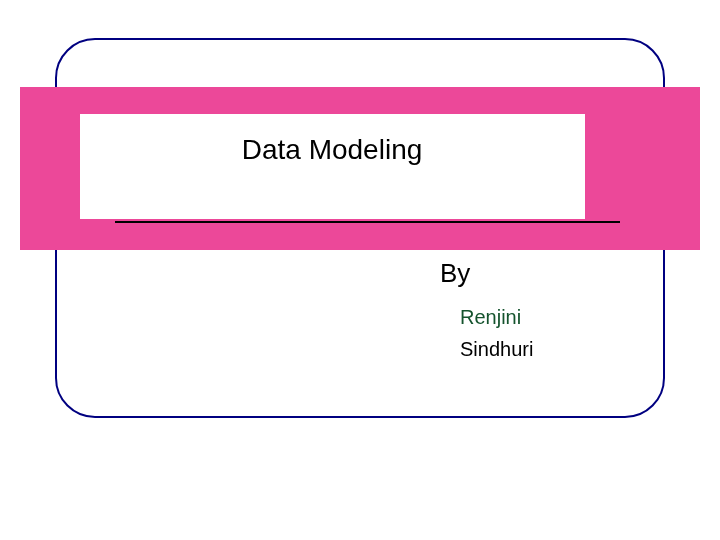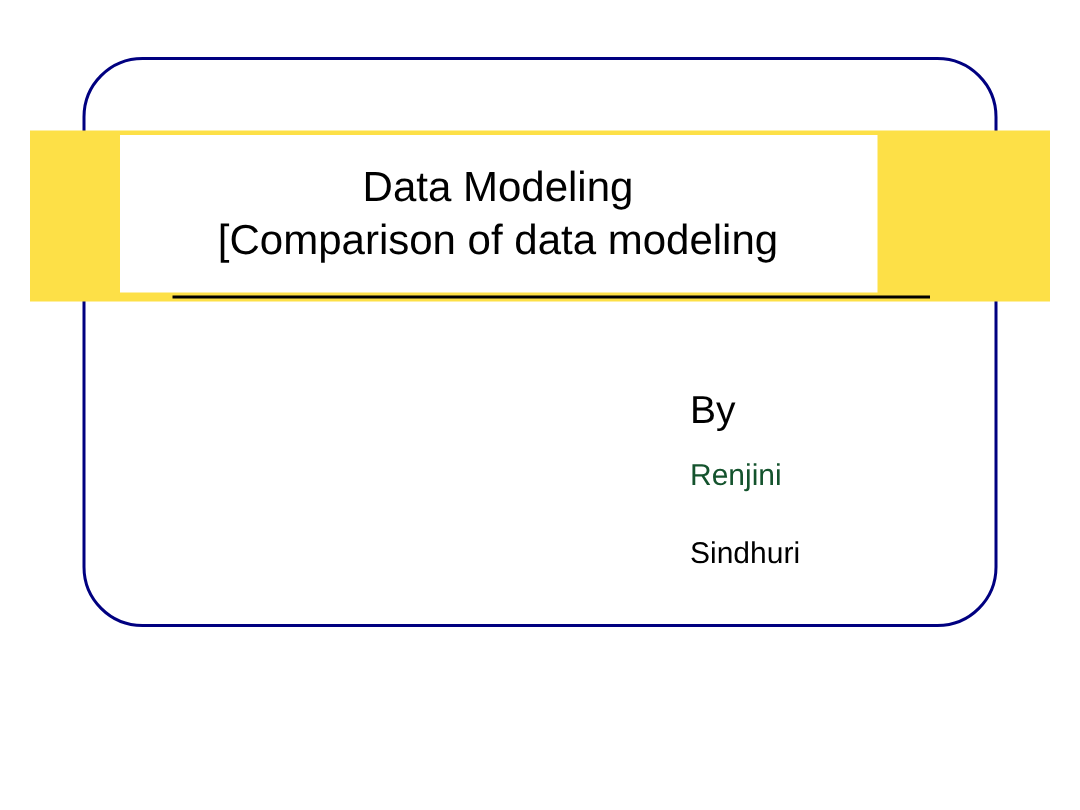--- a/index.html
+++ b/index.html
@@ -26,22 +26,22 @@
       border: 2px solid #000080;
       border-radius: 40px;
       background: #ffffff;
     }
     
     .title-banner {
       position: absolute;
       top: 87px;
       left: 20px;
       width: 680px;
-      height: 114px;
-      background: #fde047;
+      height: 163px;
+      background: #ec4899;
       display: flex;
       align-items: center;
       justify-content: center;
       padding-left: 14px;
     }
     
     .title-inner {
       background: #ffffff;
       width: 505px;
       height: 105px;
@@ -74,51 +74,51 @@
       top: 258px;
       left: 0;
       width: 100%;
       text-align: left;
     }
     
     .by-label {
       font-size: 26px;
       color: #000000;
       position: absolute;
-      left: 460px;
+      left: 440px;
       top: 0;
     }
     
     .author-1 {
       font-size: 20px;
       color: #14532d;
       position: absolute;
       left: 460px;
       top: 48px;
     }
     
     .author-2 {
       font-size: 20px;
       color: #000000;
       position: absolute;
       left: 460px;
-      top: 100px;
+      top: 80px;
     }
   </style>
 </head>
 <body>
 
 <div class="main-container"></div>
 
 <div class="title-banner">
   <div>
     <div class="title-inner">
       <div class="title-text">
         <span>Data Modeling</span><br>
-        <span>[Comparison of data modeling</span><br>
+        <br>
       </div>
     </div>
     <div class="title-underline"></div>
   </div>
 </div>
 
 <div class="by-section">
   <div class="by-label">By</div>
   <div class="author-1">Renjini</div>
   <div class="author-2">Sindhuri</div>

